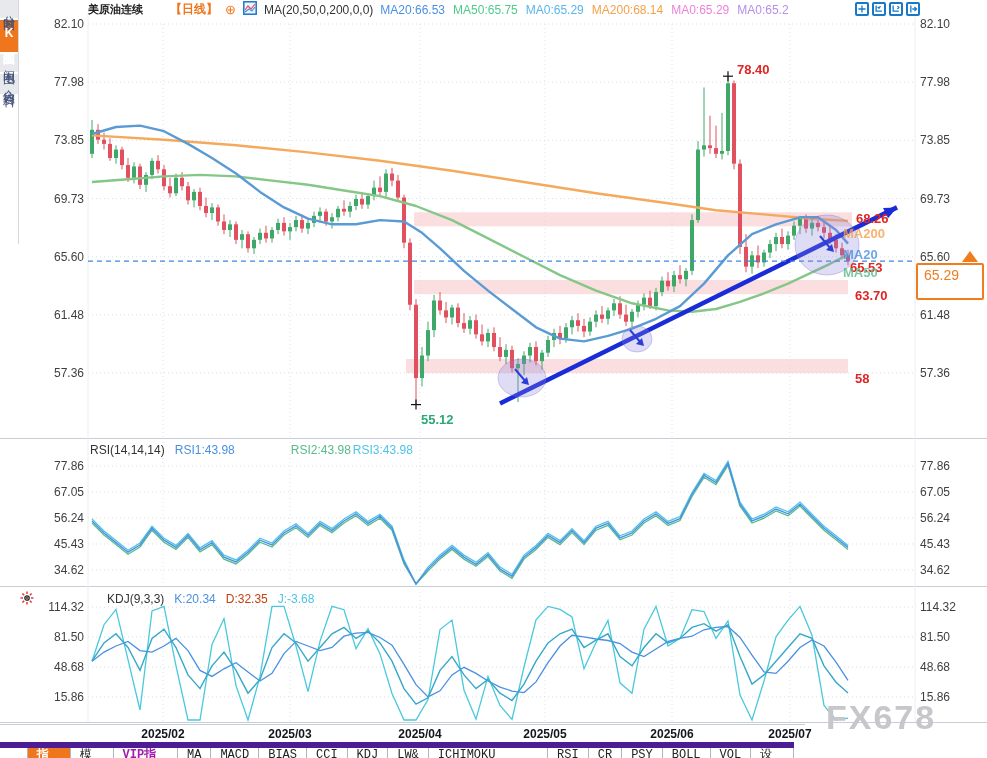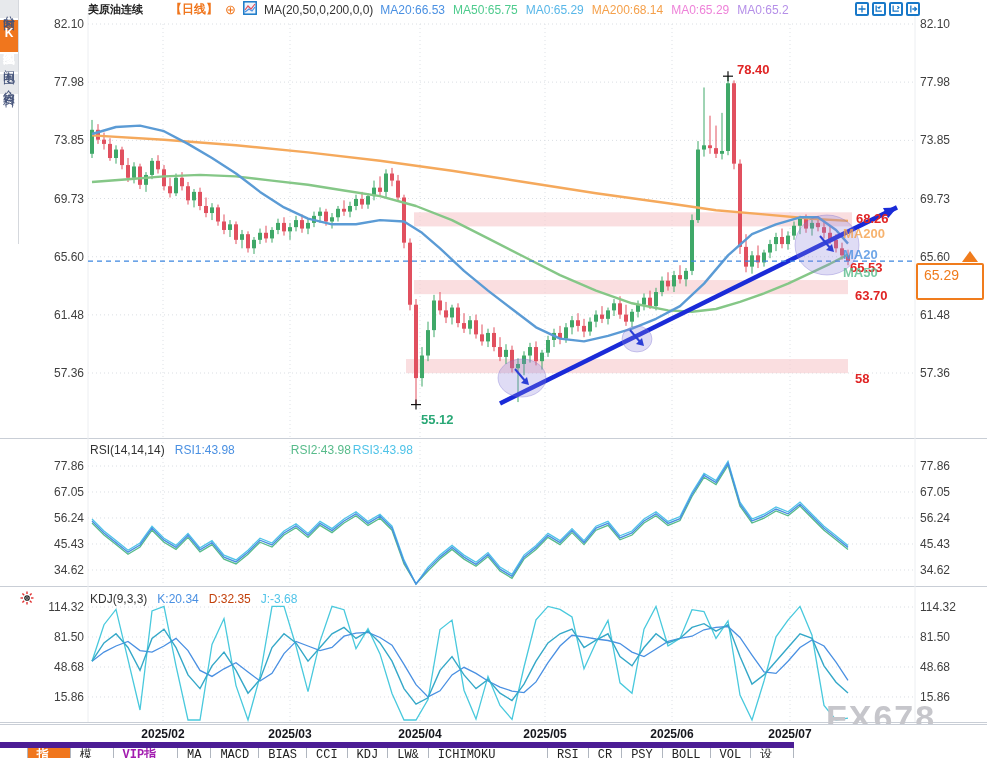--- a/index.html
+++ b/index.html
@@ -17,21 +17,21 @@
   #hdr-plus{color:#f0761d;font-size:13px;line-height:13px;}
   .hdr-ma{font-size:12px;}
   #hdr-formula{color:#333;}
   
   #topicons{position:absolute;right:67px;top:2px;display:flex;gap:3px;z-index:3;}
   .ticon{width:14px;height:14px;border:2px solid #1878c8;border-radius:2px;box-sizing:border-box;cursor:pointer;display:flex;align-items:center;justify-content:center;}
   
   .pane-header{position:absolute;display:flex;gap:10px;font-size:12px;z-index:3;white-space:nowrap;}
   .pane-title{color:#333;}
   
-  #months-row{position:absolute;left:0;top:724px;width:987px;height:18px;border-top:1px solid #c9ced6;background:#fff;z-index:3;}
+  #months-row{position:absolute;left:0;top:724px;width:805px;height:18px;border-top:1px solid #c9ced6;background:#fff;z-index:3;}
   .month-label{position:absolute;top:2px;transform:translateX(-50%);font-size:12px;font-weight:bold;color:#15161d;}
   #period-btn{position:absolute;left:28px;top:726px;width:56px;height:15px;border:1px solid #b8bec8;background:#fff;
     color:#f0761d;font-size:12px;font-weight:bold;display:flex;align-items:center;justify-content:center;gap:18px;cursor:pointer;z-index:4;margin-top:35px;}
   
   #toolbar{position:absolute;left:0;top:742px;width:794px;height:16px;border-top:6px solid #4c1d95;background:#fff;display:flex;z-index:4;font-family:"Liberation Mono","DejaVu Sans Mono",monospace;}
   .tb-cell{height:16px;line-height:15px;padding:0 9px;font-size:12px;color:#222;border-right:1px solid #b0b6bf;cursor:pointer;box-sizing:border-box;}
   .tb-cell.blank{width:28px;padding:0;cursor:default;}
   .tb-cell.active{background:#f0761d;color:#fff;font-weight:bold;}
   .tb-cell.vip{color:#a21caf;font-weight:bold;}
   
@@ -88,21 +88,21 @@
         <svg width="10" height="10" viewBox="0 0 14 14">
           <path d="M4 2v10M6 7h6M9 4l3 3-3 3" fill="none" stroke="#1878c8" stroke-width="1.8"></path>
         </svg>
       </div>
     </div>
 
   <div class="pane-header" style="left:90px;top:443px;">
     <span class="pane-title">RSI(14,14,14)</span>
     <span class="vals"><span style="color: rgb(74, 144, 226); margin-right: 10px;">RSI1:43.98</span><span style="color: rgb(87, 187, 138); margin-right: 2px; padding-left: 46px;">RSI2:43.98</span><span style="color: rgb(79, 195, 232); margin-right: 10px;">RSI3:43.98</span></span>
   </div>
-  <div class="pane-header" style="left:90px;top:592px;">
+  <div class="pane-header" style="left:107px;top:592px;">
     <span class="pane-title">KDJ(9,3,3)</span>
     <span class="vals"><span style="color: rgb(74, 144, 226); margin-right: 10px;">K:20.34</span><span style="color: #c2410c; margin-right: 10px;">D:32.35</span><span style="color: rgb(79, 195, 232); margin-right: 10px;">J:-3.68</span></span>
   </div>
 
   <div id="sun-icon">
     <svg width="14" height="14" viewBox="0 0 14 14">
       <g stroke="#e03131" stroke-width="1.4">
         <line x1="7" y1="0.5" x2="7" y2="3"></line>
           <line x1="7" y1="11" x2="7" y2="13.5"></line>
         <line x1="0.5" y1="7" x2="3" y2="7"></line>

